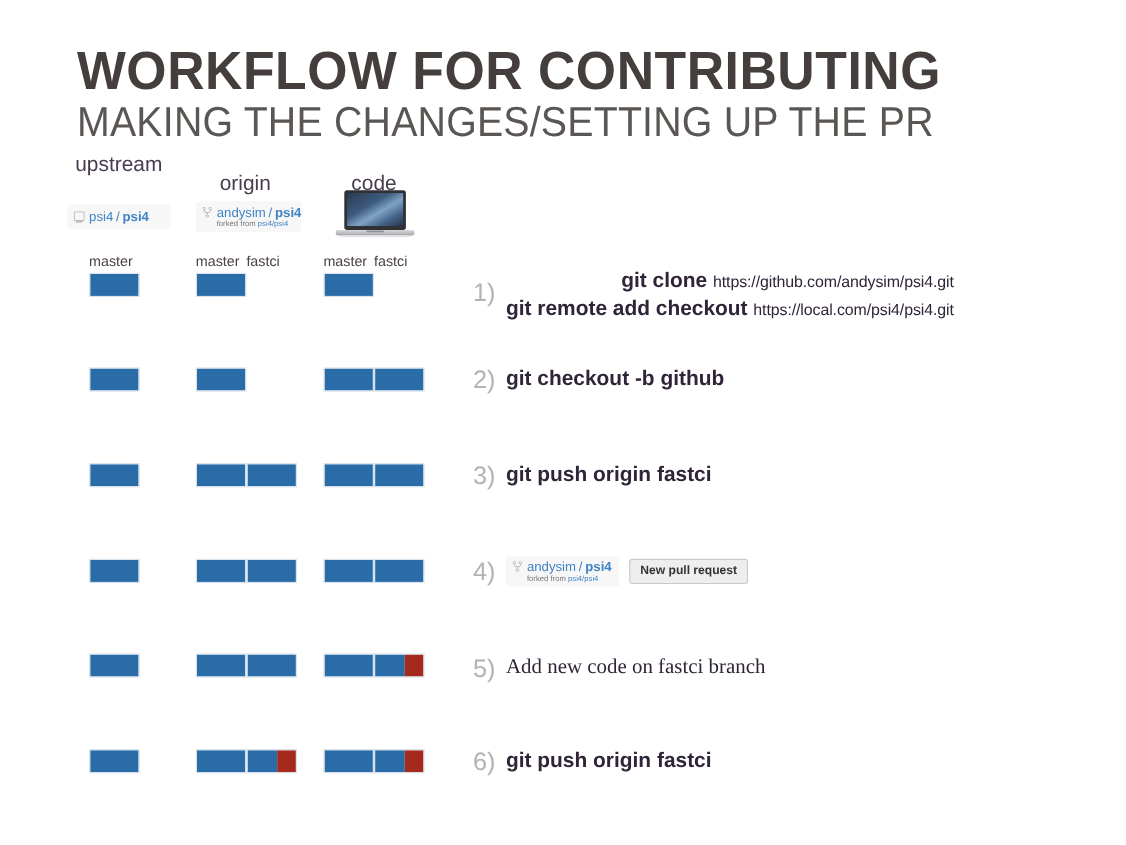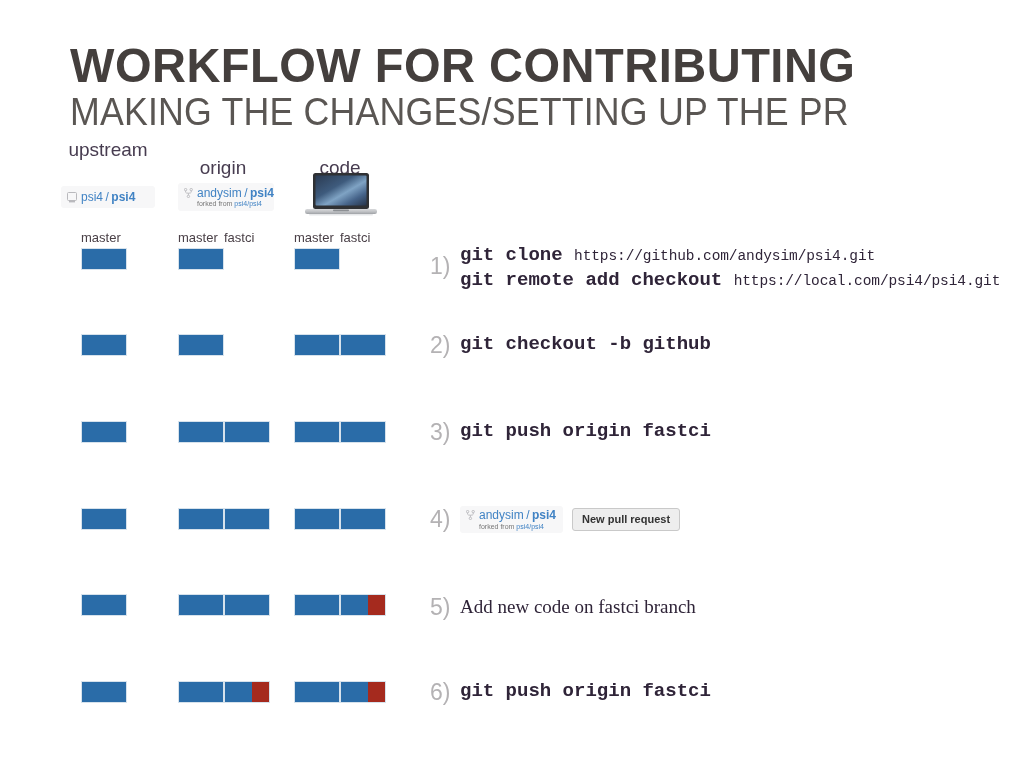--- a/index.html
+++ b/index.html
@@ -72,23 +72,23 @@
   .seg.red{background:#a52a1e;}
 
   
   .step{position:absolute;display:flex;align-items:flex-start;}
   .step-num{
     font-size:23px;color:#b4b2b4;line-height:1;
     width:30px;flex:0 0 30px;text-align:left;
   }
   .step-body{display:flex;flex-direction:column;}
   .cmd{
-    font-family:Liberation Mono, monospace;
+    font-family:Liberation Sans, sans-serif;
     font-size:19px;font-weight:bold;color:#2f2438;
-    white-space:nowrap;line-height:1.33;
+    white-space:nowrap;line-height:1.33;text-align:right;
   }
   .cmd .url{
     font-size:14.5px;font-weight:normal;color:#2f2438;
     letter-spacing:-0.1px;
   }
   .plain{
     font-family:Liberation Serif, serif;
     font-size:19px;font-weight:normal;color:#2f2438;
     white-space:nowrap;line-height:1.33;
   }

